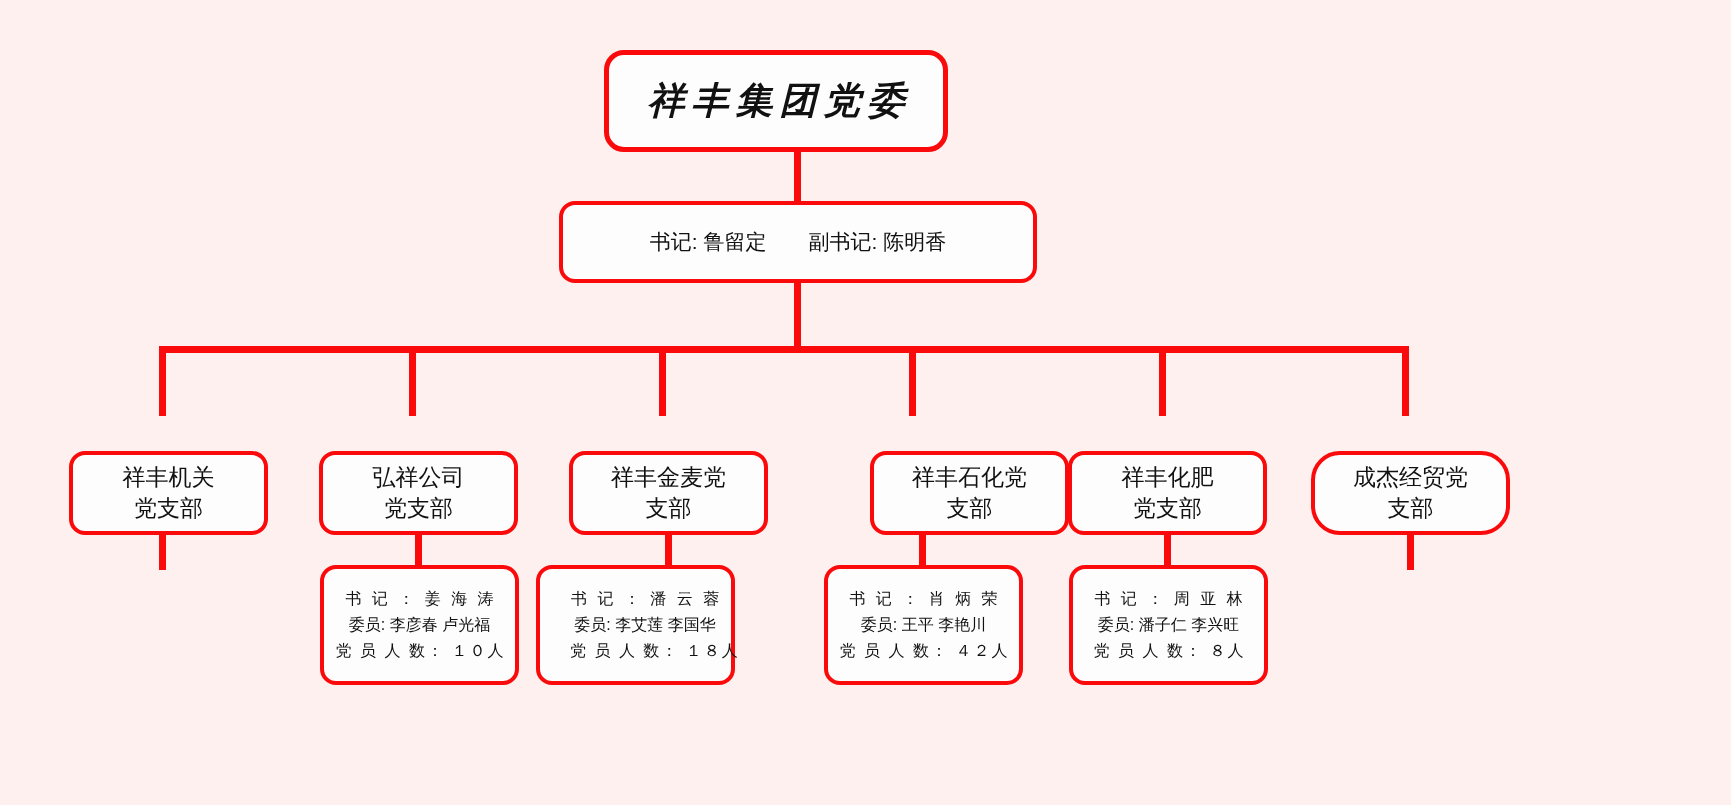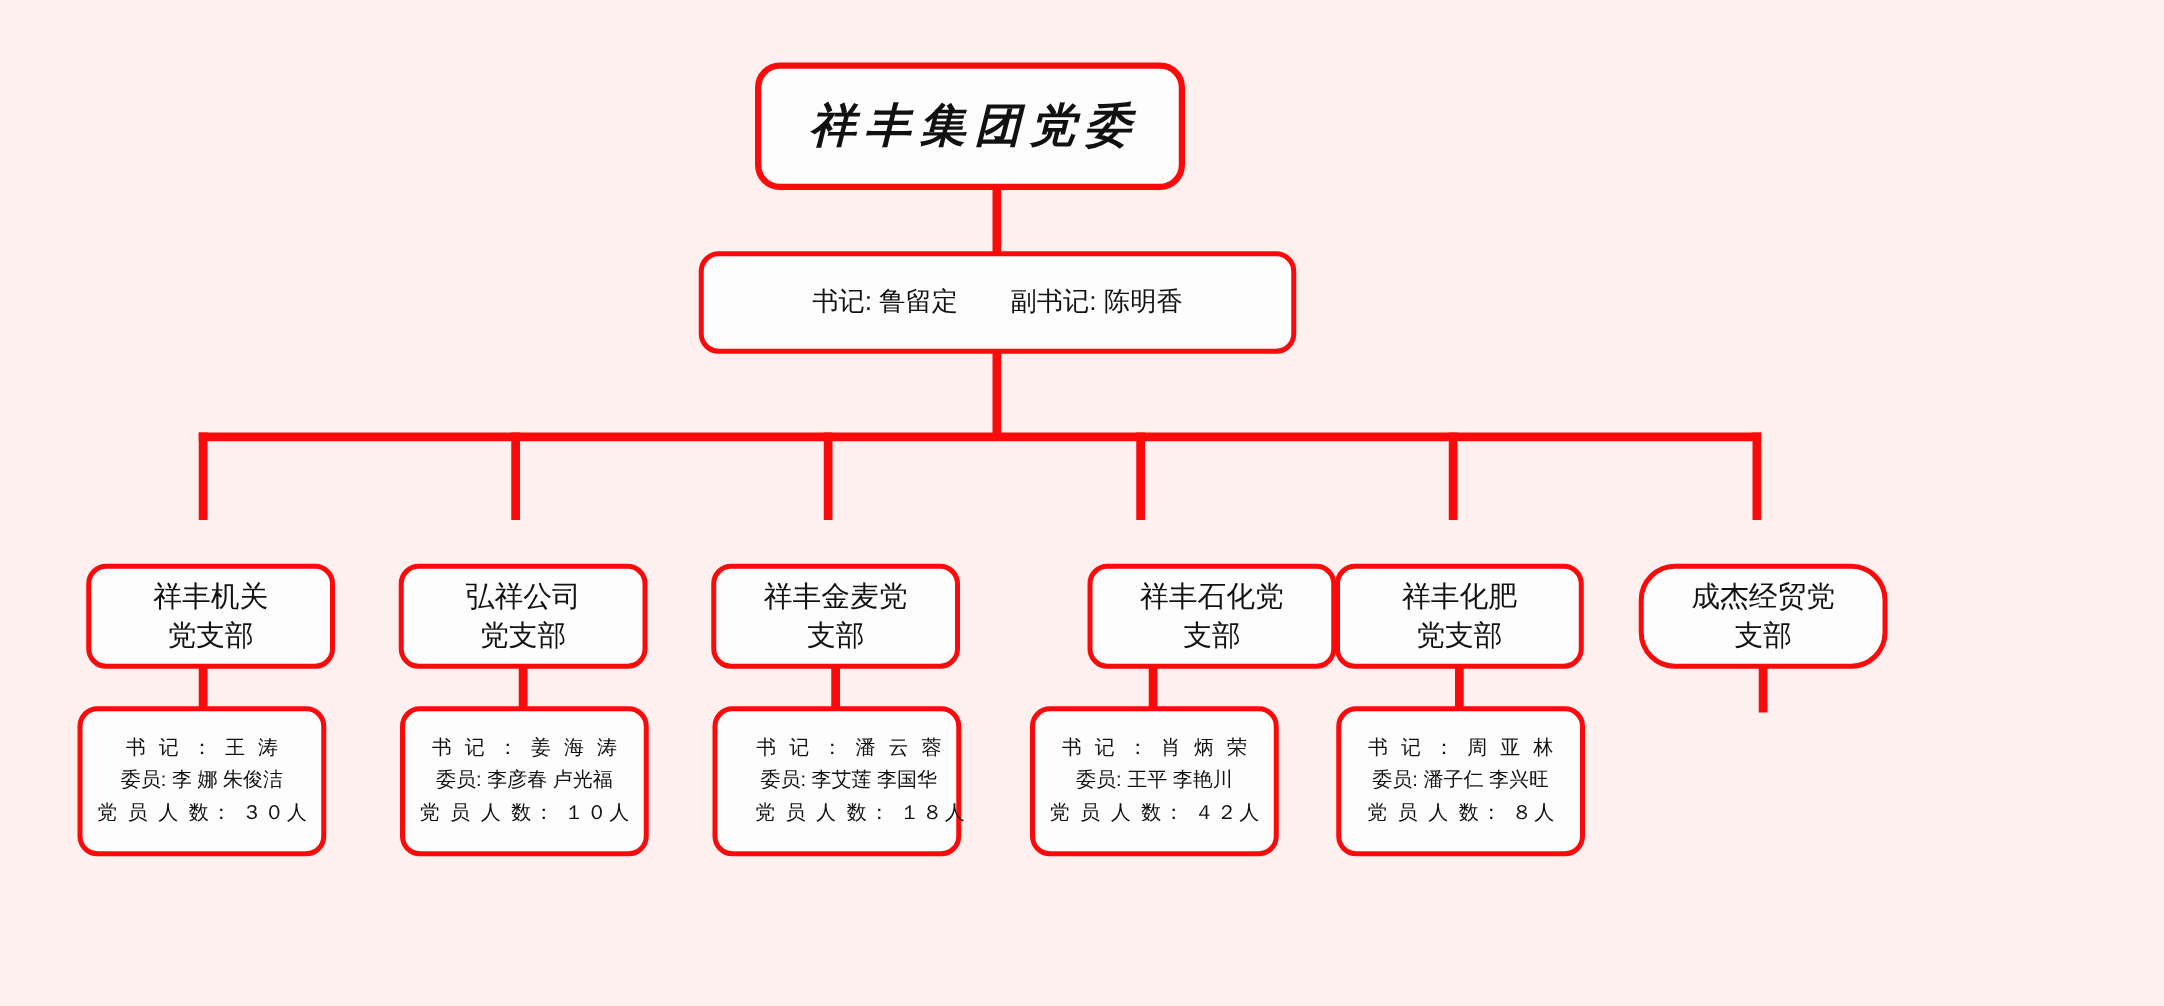--- a/index.html
+++ b/index.html
@@ -170,33 +170,28 @@
 支部</div>
   </div>
 
   <div class="conn conn-v" style="left:159px; top:494px; height:76px;"></div>
   <div class="conn conn-v" style="left:415px; top:494px; height:76px;"></div>
   <div class="conn conn-v" style="left:665px; top:494px; height:76px;"></div>
   <div class="conn conn-v" style="left:919px; top:494px; height:76px;"></div>
   <div class="conn conn-v" style="left:1164px; top:494px; height:76px;"></div>
   <div class="conn conn-v" style="left:1407px; top:494px; height:76px;"></div>
 
-  <div class="node node-detail" style="left:62px;">
-    <div class="d-line secretary">书 记 ： 王 涛</div>
-    <div class="d-line members">委员: 李 娜  朱俊洁</div>
-    <div class="d-line count">党 员 人 数： ３０人</div>
-  </div>
 
   <div class="node node-detail" style="left:320px;">
     <div class="d-line secretary">书 记 ： 姜 海 涛</div>
     <div class="d-line members">委员: 李彦春  卢光福</div>
     <div class="d-line count">党 员 人 数： １０人</div>
   </div>
 
-  <div class="node node-detail" style="left:570px;padding-left:28px;">
+  <div class="node node-detail" style="left:536px;padding-left:28px;">
     <div class="d-line secretary">书 记 ： 潘 云 蓉</div>
     <div class="d-line members">委员: 李艾莲  李国华</div>
     <div class="d-line count">党 员 人 数： １８人</div>
   </div>
 
   <div class="node node-detail" style="left:824px;">
     <div class="d-line secretary">书 记 ： 肖 炳 荣</div>
     <div class="d-line members">委员: 王平    李艳川</div>
     <div class="d-line count">党 员 人 数： ４２人</div>
   </div>

